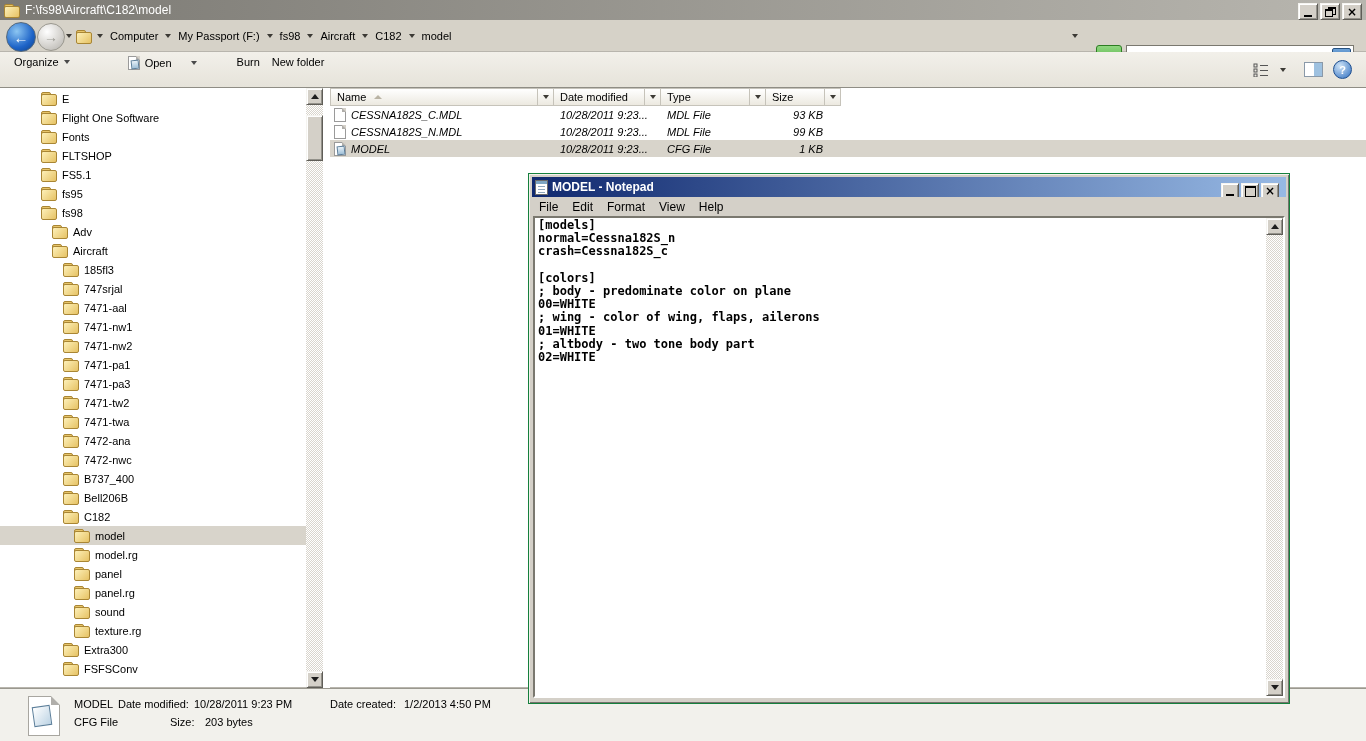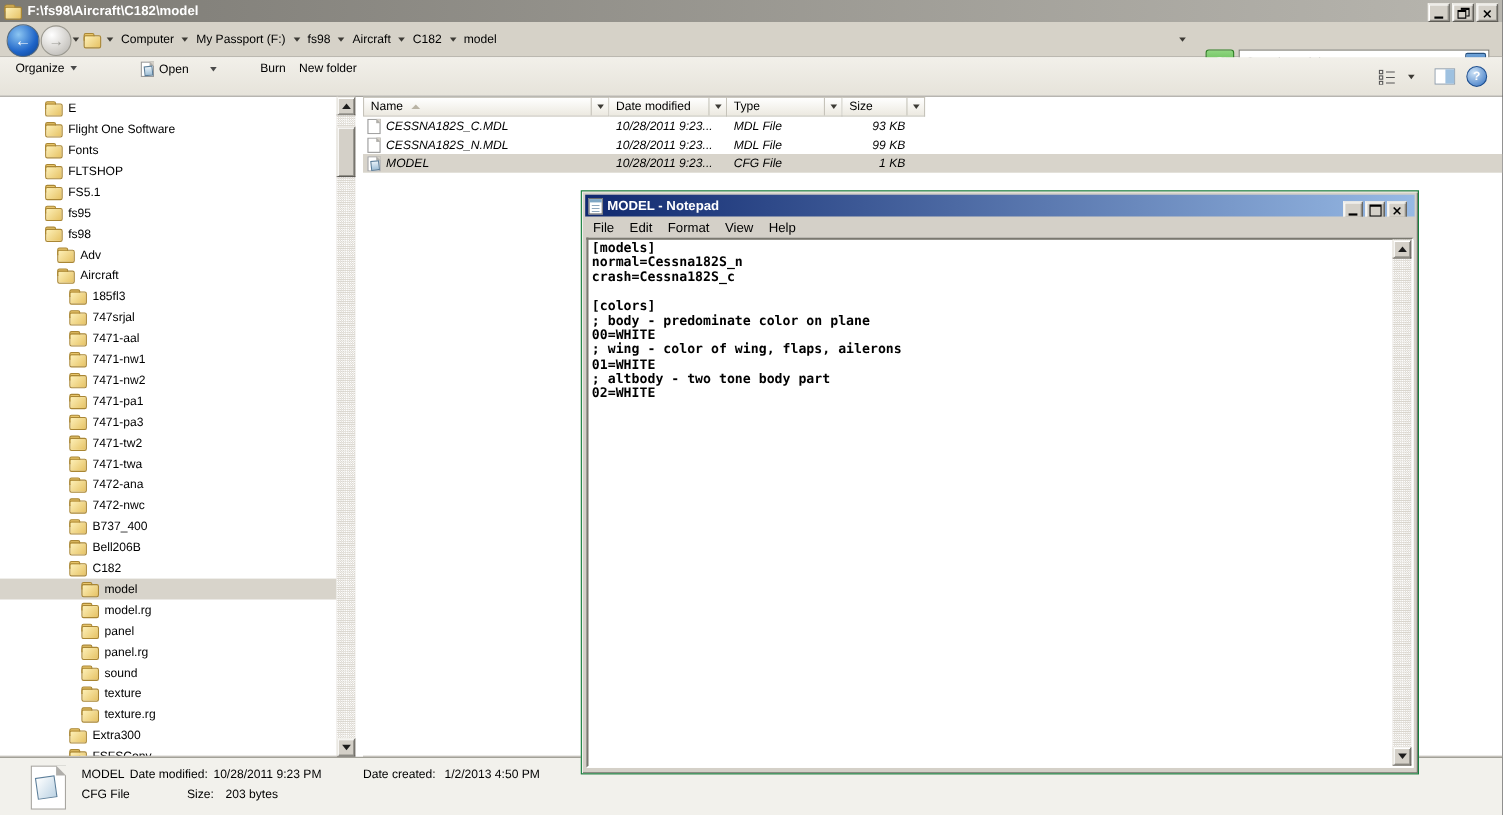--- a/index.html
+++ b/index.html
@@ -8,21 +8,21 @@
   
   .raised{background:#d4d0c8;border:1px solid;border-color:#f5f4f0 #5f5d57 #5f5d57 #f5f4f0;
           box-shadow:inset 1px 1px 0 #fff, inset -1px -1px 0 #93918a;}
   .tri-down{width:0;height:0;border-left:3px solid transparent;border-right:3px solid transparent;border-top:4px solid #3c3a35;}
   .tri-up-s{width:0;height:0;border-left:4px solid transparent;border-right:4px solid transparent;border-bottom:5px solid #1c1c1c;}
   .tri-dn-s{width:0;height:0;border-left:4px solid transparent;border-right:4px solid transparent;border-top:5px solid #1c1c1c;}
   .dither{background-color:#d9d5cd;background-image:conic-gradient(#ffffff 25%,transparent 0 50%,#ffffff 0 75%,transparent 0);background-size:2px 2px;}
   
   #titlebar{position:absolute;left:0;top:0;width:1366px;height:20px;
             background:linear-gradient(90deg,#7c7a74,#b8b6af);display:flex;align-items:center;padding-left:4px;box-sizing:border-box;}
-  #titlebar .ttl{color:#fff;font-weight:bold;font-size:12px;margin-left:5px;}
+  #titlebar .ttl{color:#fff;font-weight:normal;font-size:12px;margin-left:5px;}
   .winbtns{position:absolute;right:4px;top:3px;display:flex;gap:2px;}
   .wbtn{width:18px;height:15px;display:flex;align-items:center;justify-content:center;cursor:default;}
   .gl-min{width:8px;height:2px;background:#000;margin-top:8px;}
   .gl-restore{position:relative;width:11px;height:10px;}
   .gl-restore::before{content:"";position:absolute;right:0;top:0;width:6px;height:5px;border:1px solid #000;border-top-width:2px;}
   .gl-restore::after{content:"";position:absolute;left:0;bottom:0;width:6px;height:5px;border:1px solid #000;border-top-width:2px;background:#d4d0c8;}
   .gl-max{width:9px;height:8px;border:1px solid #000;border-top-width:2px;}
   .gl-close{font-size:12px;font-weight:bold;line-height:1;font-family:"DejaVu Sans",sans-serif;}
   
   #addressband{position:absolute;left:0;top:20px;width:1366px;height:32px;background:#d6d2c8;border-bottom:1px solid #b8b5ad;box-sizing:border-box;}
@@ -323,24 +323,20 @@
         <div class="tree-item" style="padding-left: 74px;">
           <span class="folder-icon"></span>
           <span class="tree-label">panel.rg</span>
         </div>
         <div class="tree-item" style="padding-left: 74px;">
           <span class="folder-icon"></span>
           <span class="tree-label">sound</span>
         </div>
         <div class="tree-item" style="padding-left: 74px;">
           <span class="folder-icon"></span>
-          <span class="tree-label">texture</span>
-        </div>
-        <div class="tree-item" style="padding-left: 74px;">
-          <span class="folder-icon"></span>
           <span class="tree-label">texture.rg</span>
         </div>
         <div class="tree-item" style="padding-left: 63px;">
           <span class="folder-icon"></span>
           <span class="tree-label">Extra300</span>
         </div>
         <div class="tree-item" style="padding-left: 63px;">
           <span class="folder-icon"></span>
           <span class="tree-label">FSFSConv</span>
         </div>

